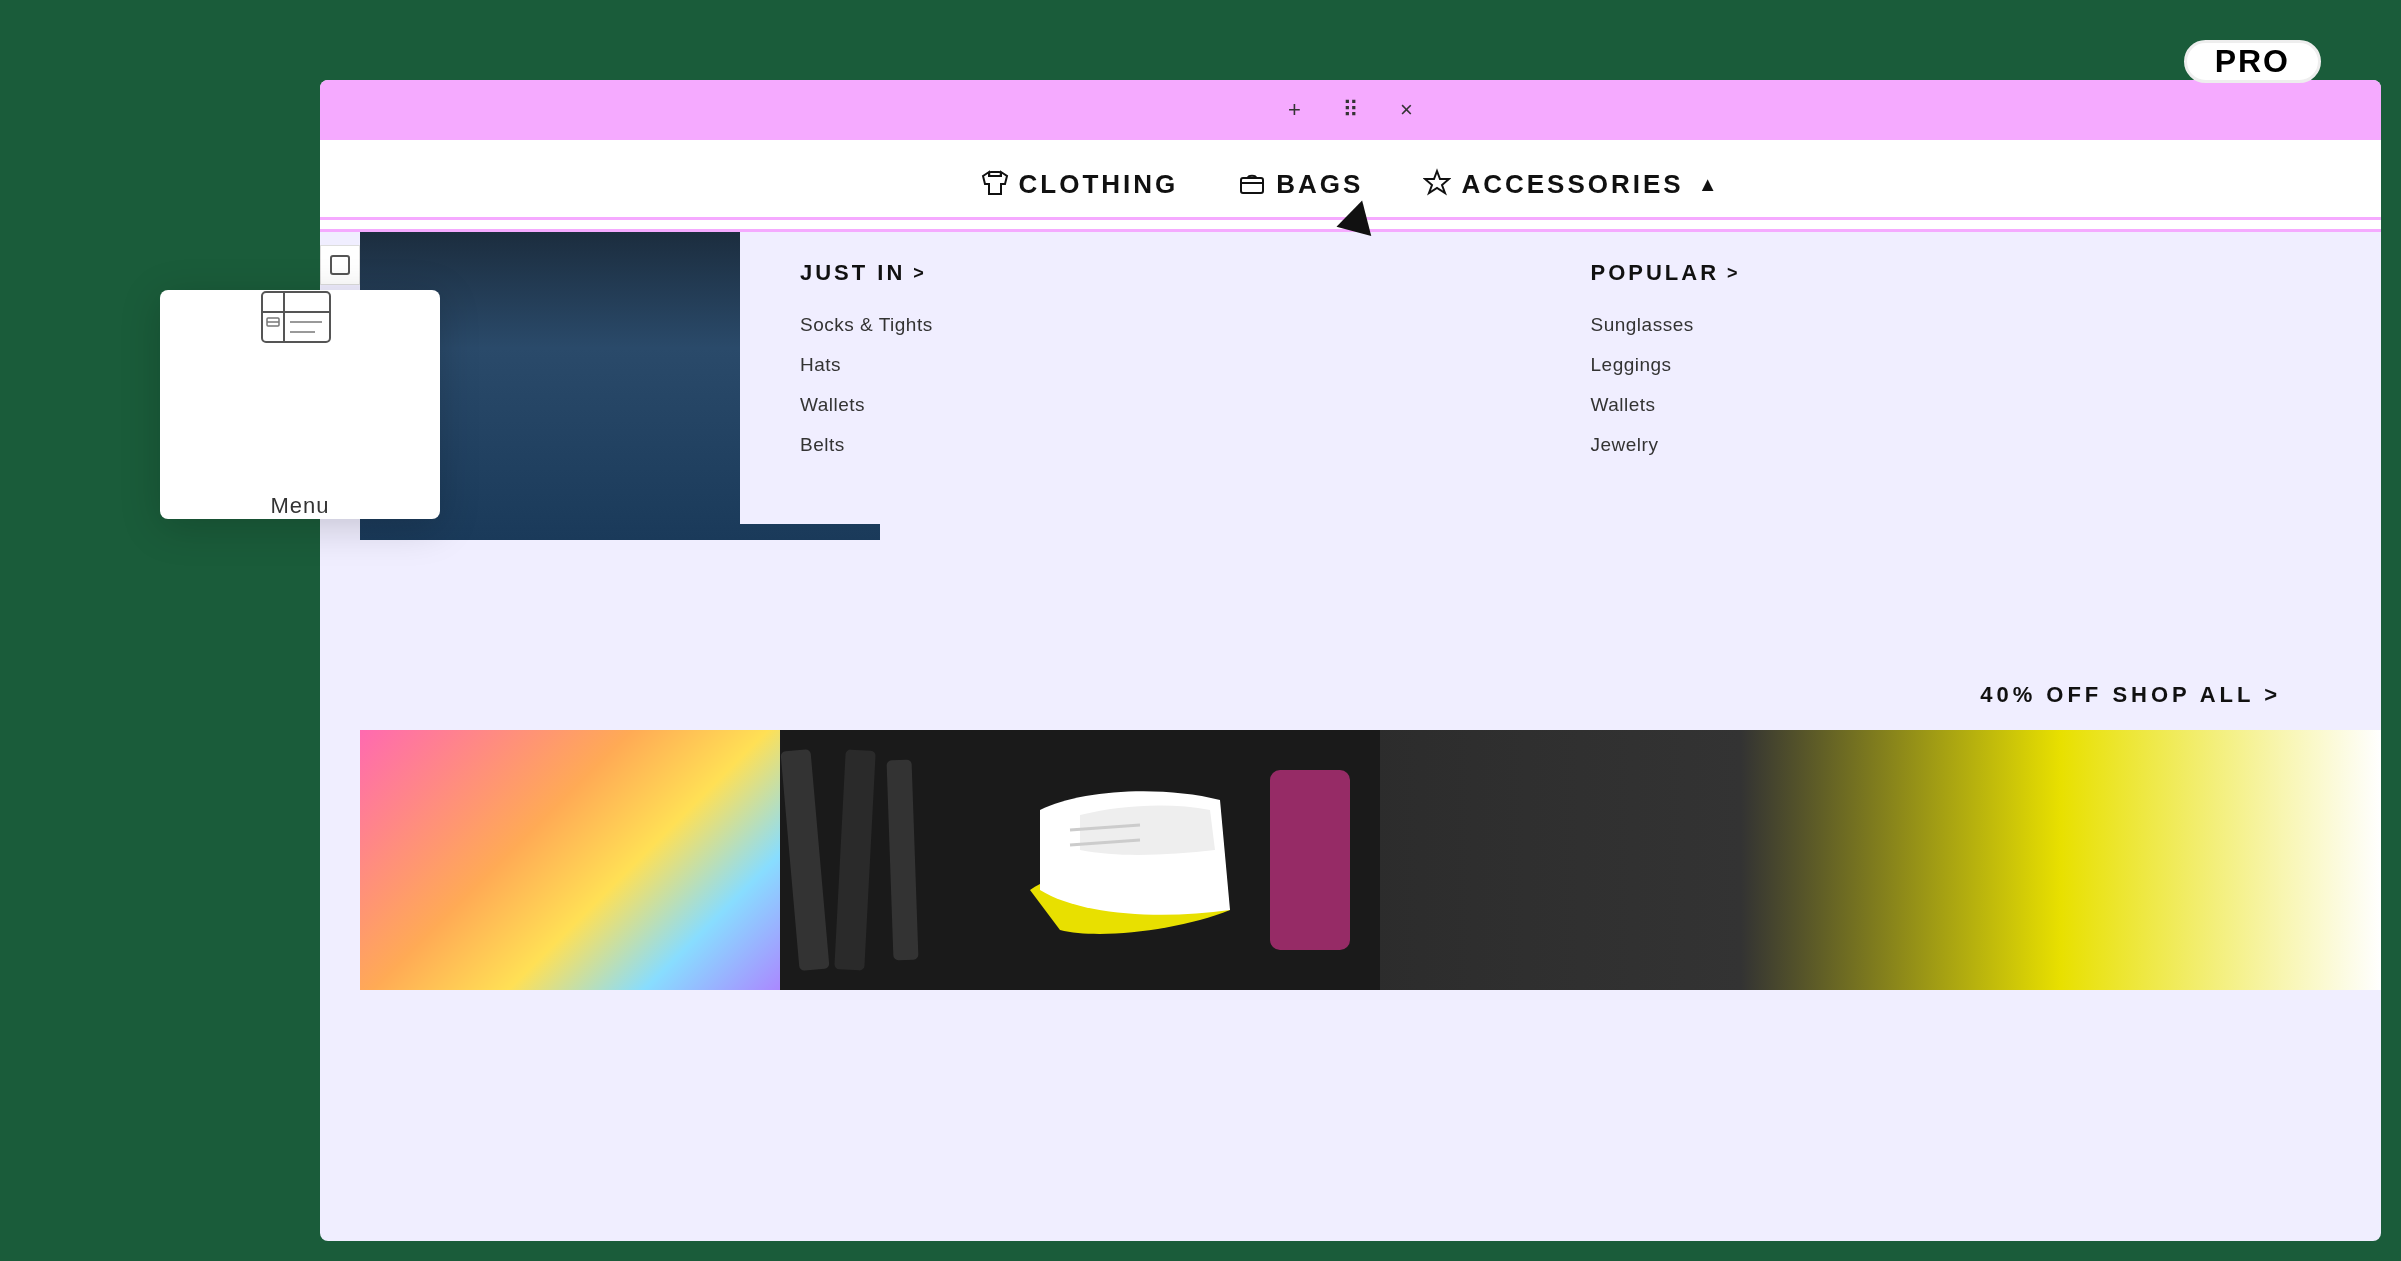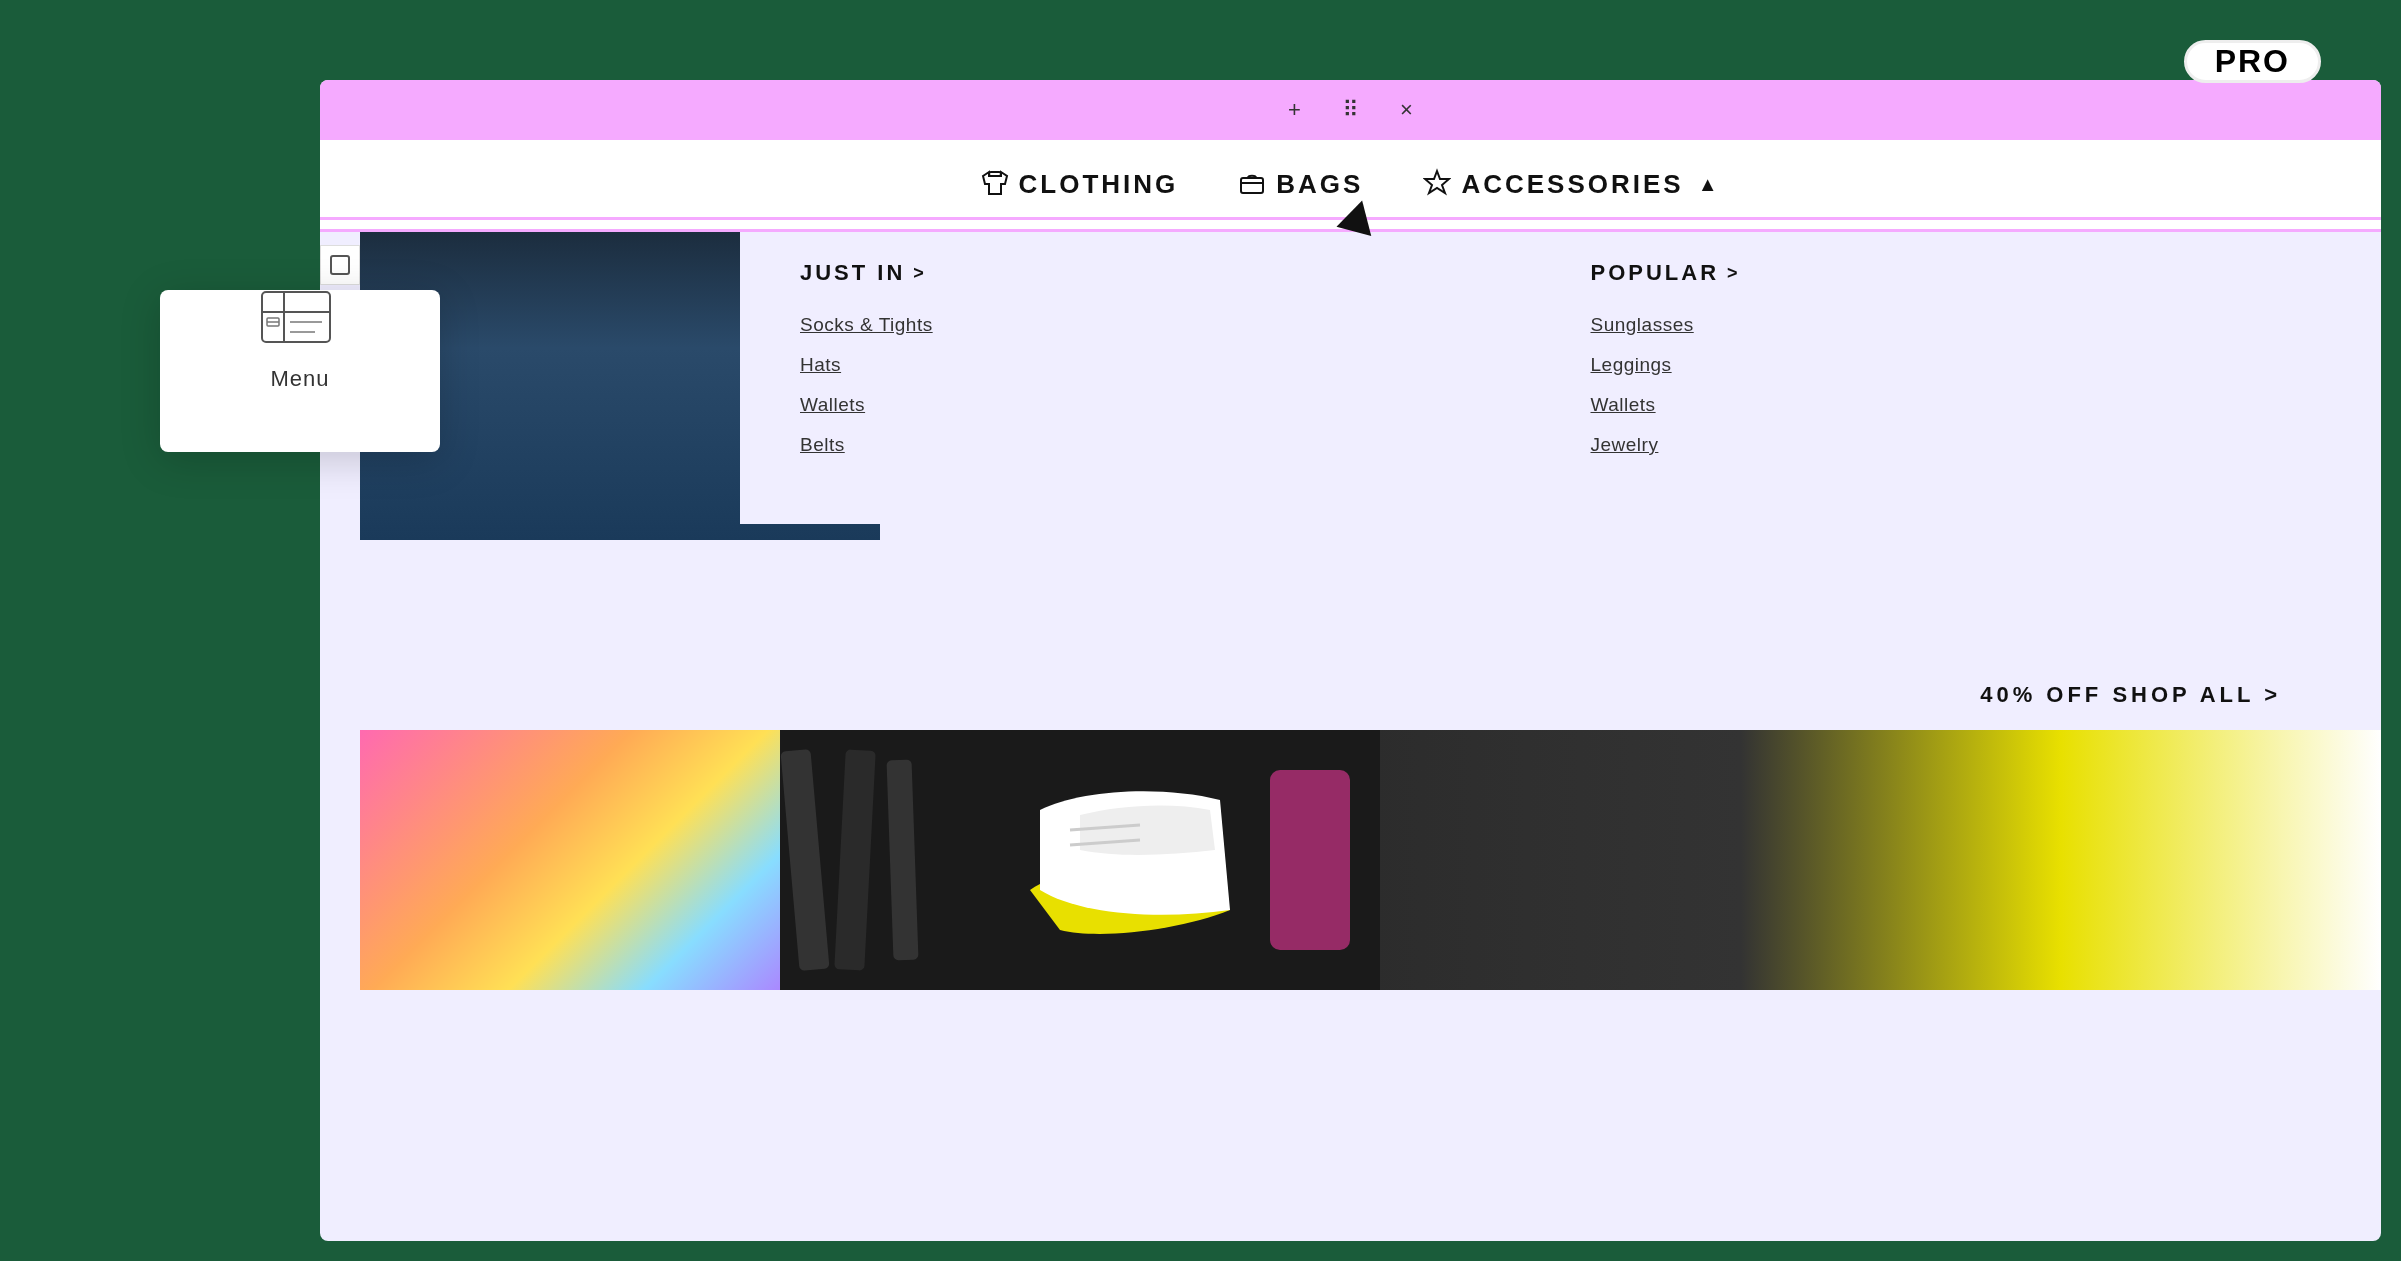--- a/index.html
+++ b/index.html
@@ -197,21 +197,20 @@
       font-size: 18px;
       font-weight: 900;
     }
 
     .menu-item {
       font-size: 19px;
       color: #333;
       margin-bottom: 18px;
       cursor: pointer;
       letter-spacing: 0.5px;
-      text-decoration: underline;
     }
 
     
     .cta-bar {
       position: absolute;
       top: 580px;
       left: 40px;
       right: 0;
       height: 70px;
       display: flex;
@@ -254,28 +253,28 @@
       position: relative;
       overflow: hidden;
     }
 
     
     .menu-widget {
       position: absolute;
       top: 290px;
       left: 160px;
       width: 280px;
-      height: 162px;
+      height: 229px;
       background: white;
       border-radius: 8px;
       box-shadow: 0 8px 40px rgba(0,0,0,0.18);
       display: flex;
       flex-direction: column;
       align-items: center;
-      justify-content: flex-start;
+      justify-content: space-between;
       gap: 16px;
       z-index: 70;
     }
 
     .menu-widget-icon {
       width: 80px;
       height: 60px;
       display: flex;
       flex-direction: column;
       gap: 6px;

